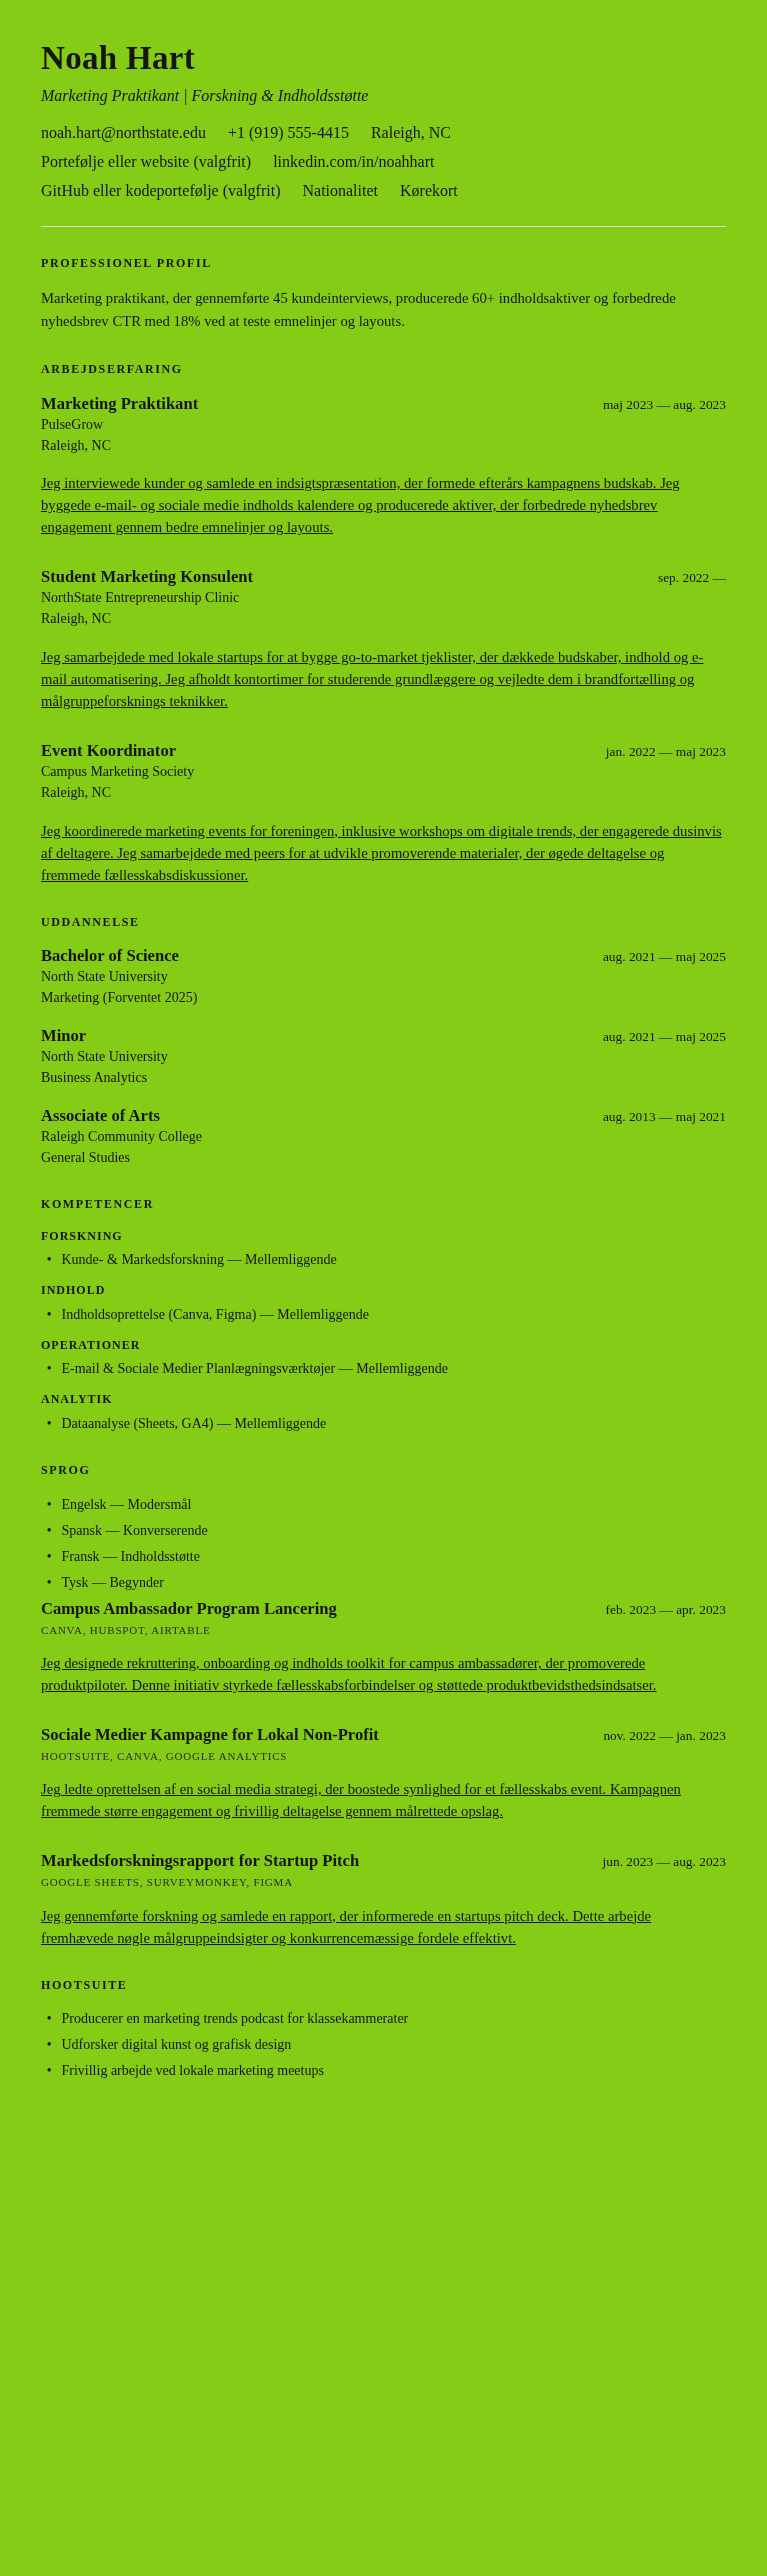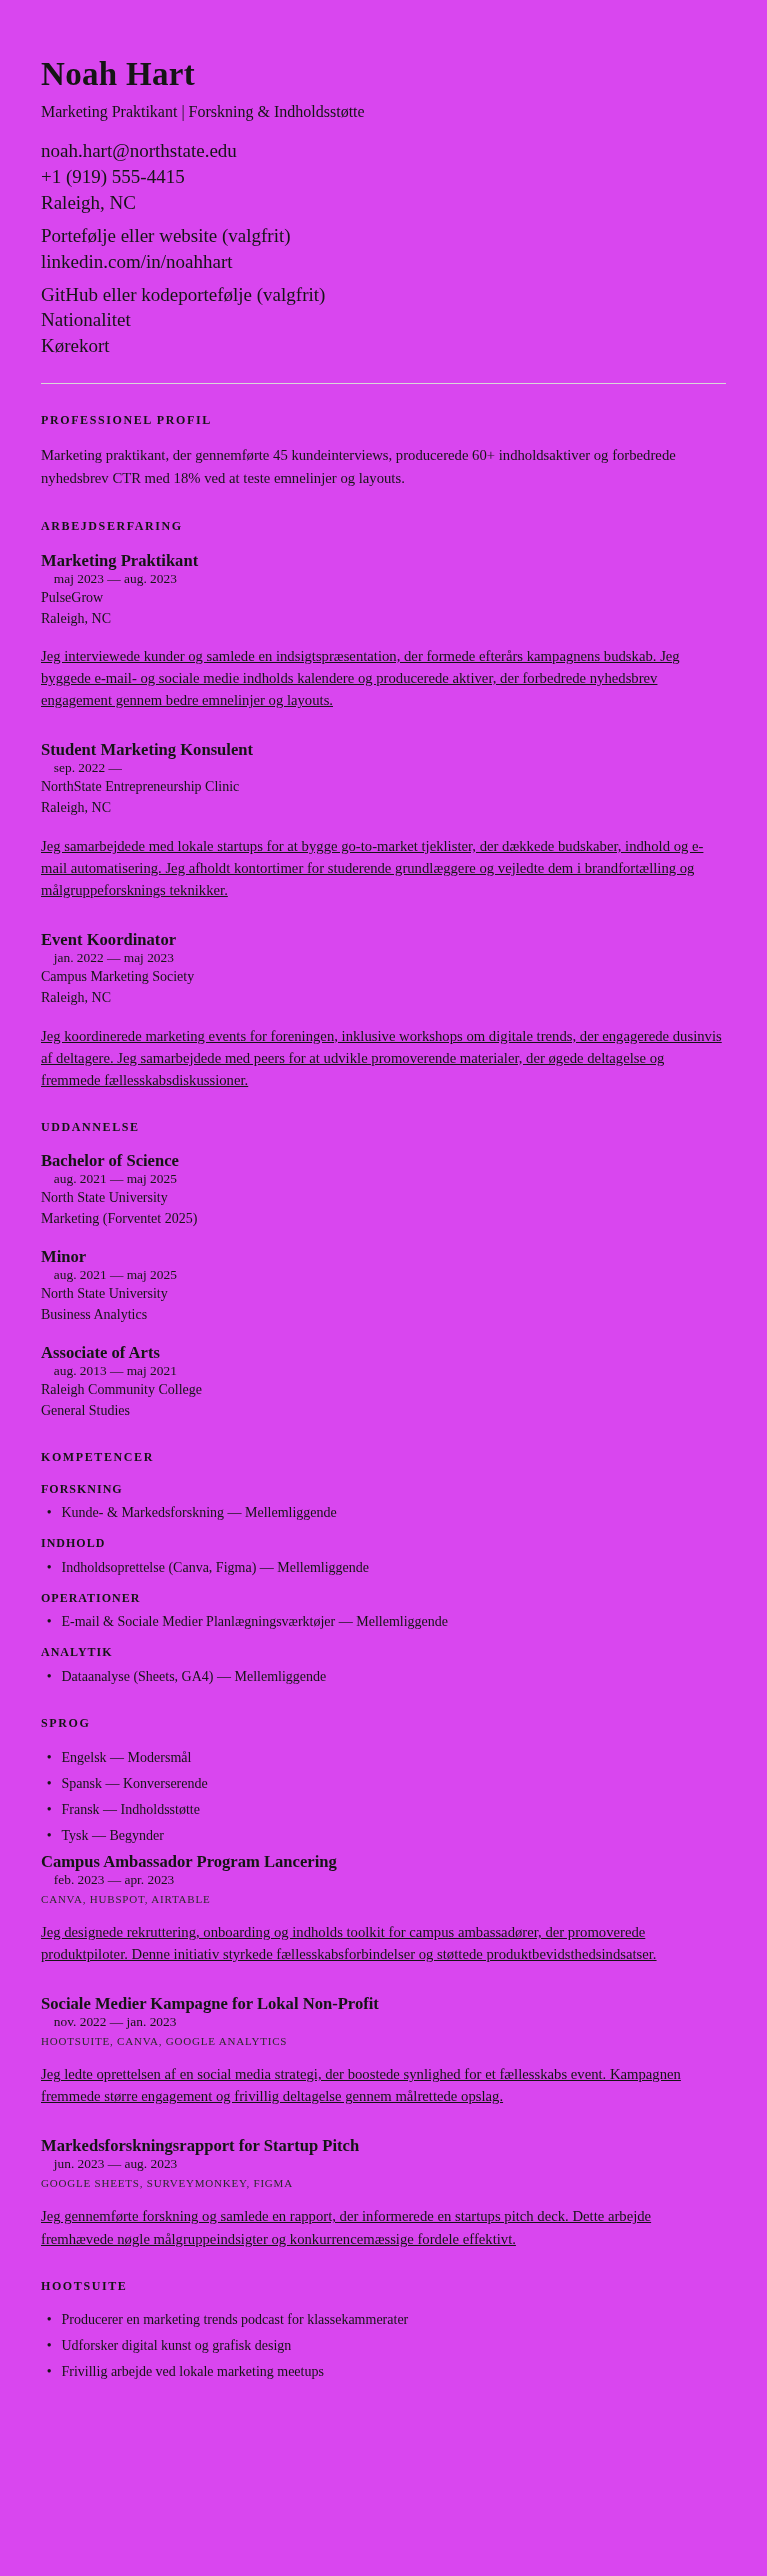--- a/index.html
+++ b/index.html
@@ -5,46 +5,46 @@
   html, body { margin: 0; padding: 0; background: #ffffff; }
   body {
     width: 767px;
     font-family: "Liberation Serif", "DejaVu Serif", serif;
     color: #151515;
   }
   .page {
     box-sizing: border-box;
     width: 767px;
     min-height: 2576px;
-    padding: 56px 41px 45px;
-    background: #d946ef;
+    padding: 40px 41px 45px;
+    background: #84cc16;
   }
 
   
   .name { font-size: 33px; font-weight: 700; margin: 0 0 10.2px; letter-spacing: 0.3px; }
-  .subtitle { font-size: 16px; margin: 0 0 19px; }
+  .subtitle { font-size: 16px; margin: 0 0 19px; font-style: italic; }
   .contact-row {
     display: flex; flex-wrap: wrap;
     column-gap: 22px; row-gap: 3.8px;
-    font-size: 19px; margin-bottom: 11px; flex-direction: column;
+    font-size: 16px; margin-bottom: 11px;
   }
   .divider { border: none; border-top: 0.6px solid #d8d8d8; margin: 25.6px 0 0; }
 
   
   .section-heading {
     font-size: 12px; font-weight: 700;
     letter-spacing: 1.6px; margin: 29px 0 16.6px;
   }
   .profile-text { font-size: 14.7px; line-height: 1.55; margin: 0; }
 
   
   .entry { margin-bottom: 29px; }
   .entry--tight { margin-bottom: 18px; }
   .entry:last-child { margin-bottom: 0; }
-  .entry-head { display: flex; justify-content: space-between; align-items: baseline; flex-direction: column; }
+  .entry-head { display: flex; justify-content: space-between; align-items: baseline; }
   .entry-title { font-size: 16.6px; font-weight: 700; }
   .entry-dates { font-size: 13.4px; white-space: nowrap; padding-left: 12.8px; }
   .entry-sub { font-size: 14px; line-height: 1.5; }
   .entry-desc { font-size: 14.7px; line-height: 1.5; margin: 16.6px 0 0; text-decoration: underline; }
   .tools-line { font-size: 11px; letter-spacing: 0.8px; margin-top: 4.5px; color: #2b2b2b; }
 
   
   .skill-group { margin-bottom: 12.8px; }
   .skill-label { font-size: 12px; font-weight: 700; letter-spacing: 1px; margin: 0 0 6.4px; }
 

